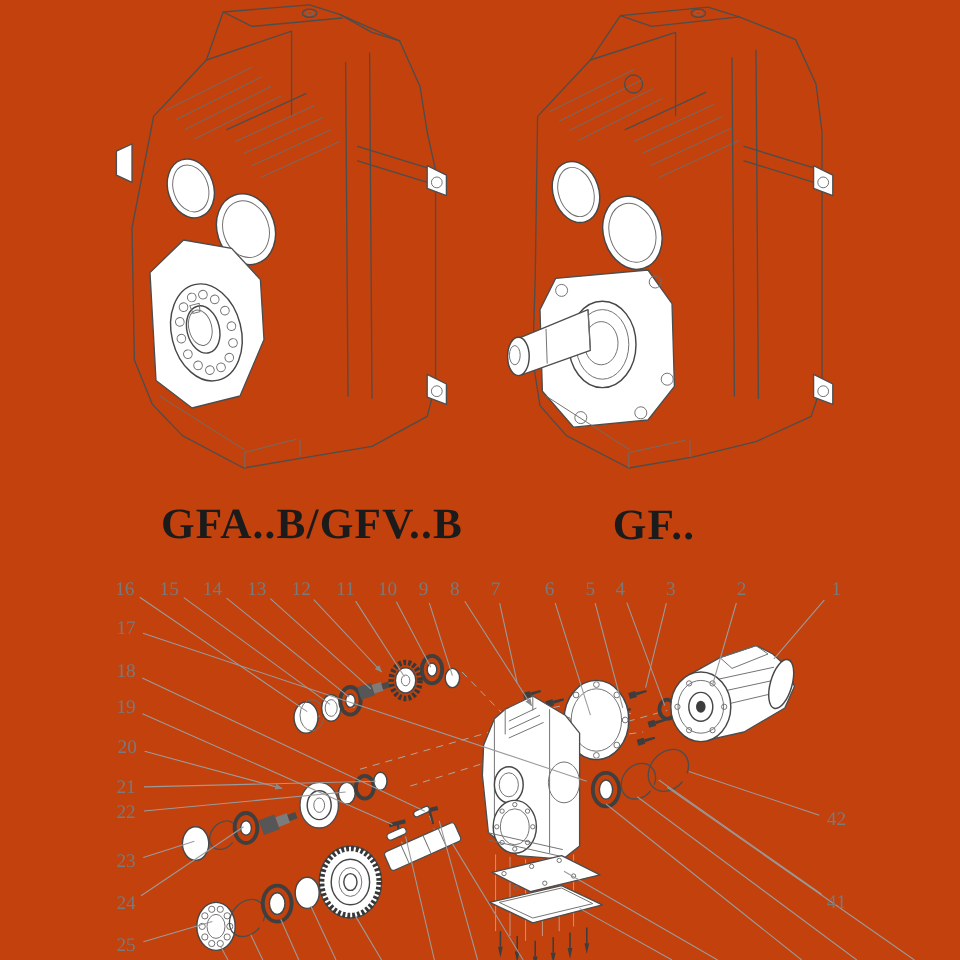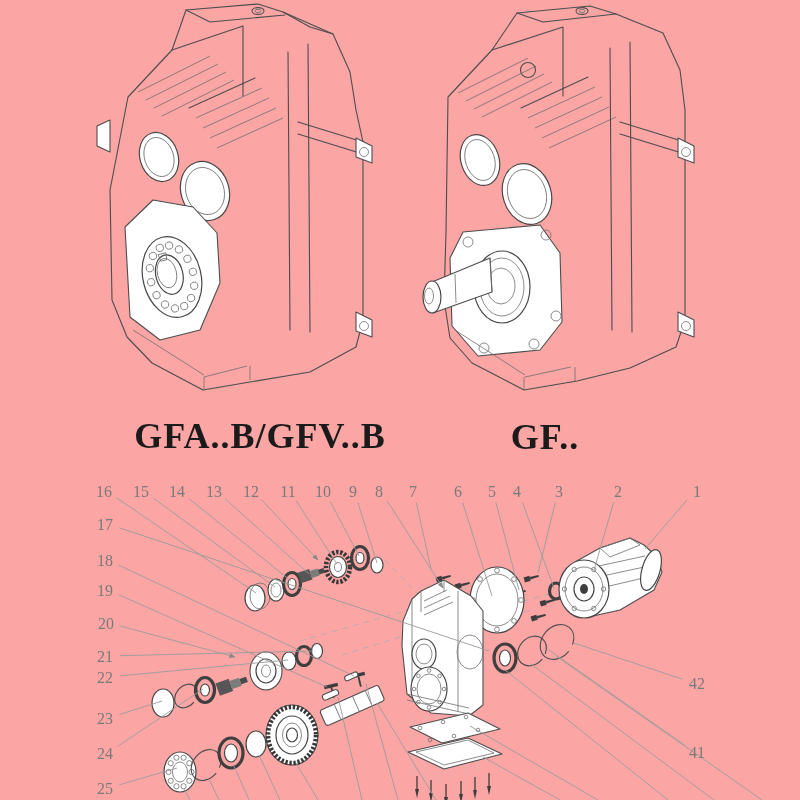--- a/index.html
+++ b/index.html
@@ -1,16 +1,16 @@
 <!DOCTYPE html>
 <html><head>
 <meta charset="utf-8">
 <style>
   html,body{margin:0;padding:0;background:#e8e8e8;}
-  .page{width:800px;height:800px;background:#fca5a5;position:relative;overflow:hidden;
+  .page{width:800px;height:800px;background:#c2410c;position:relative;overflow:hidden;
         font-family:"Liberation Serif", serif;}
   svg{display:block}
   .ln  {fill:none;stroke:#4d4d4d;stroke-width:1.1;stroke-linejoin:round;stroke-linecap:round;}
   .lnw {fill:#ffffff;stroke:#4d4d4d;stroke-width:1.1;stroke-linejoin:round;}
   .ln2 {fill:none;stroke:#6e6e6e;stroke-width:0.8;}
   .ring{fill:#ffffff;stroke:#474747;stroke-width:1.2;}
   .darkring{fill:none;stroke:#3f3f3f;stroke-width:3.2;}
   .rim {fill:none;stroke:#383838;stroke-width:4.6;stroke-dasharray:2.4 1.7;}
   .leader{stroke:#9b9b9b;stroke-width:0.9;fill:none;}
   .dash{stroke:#ababab;stroke-width:0.8;stroke-dasharray:6 5;fill:none;}

